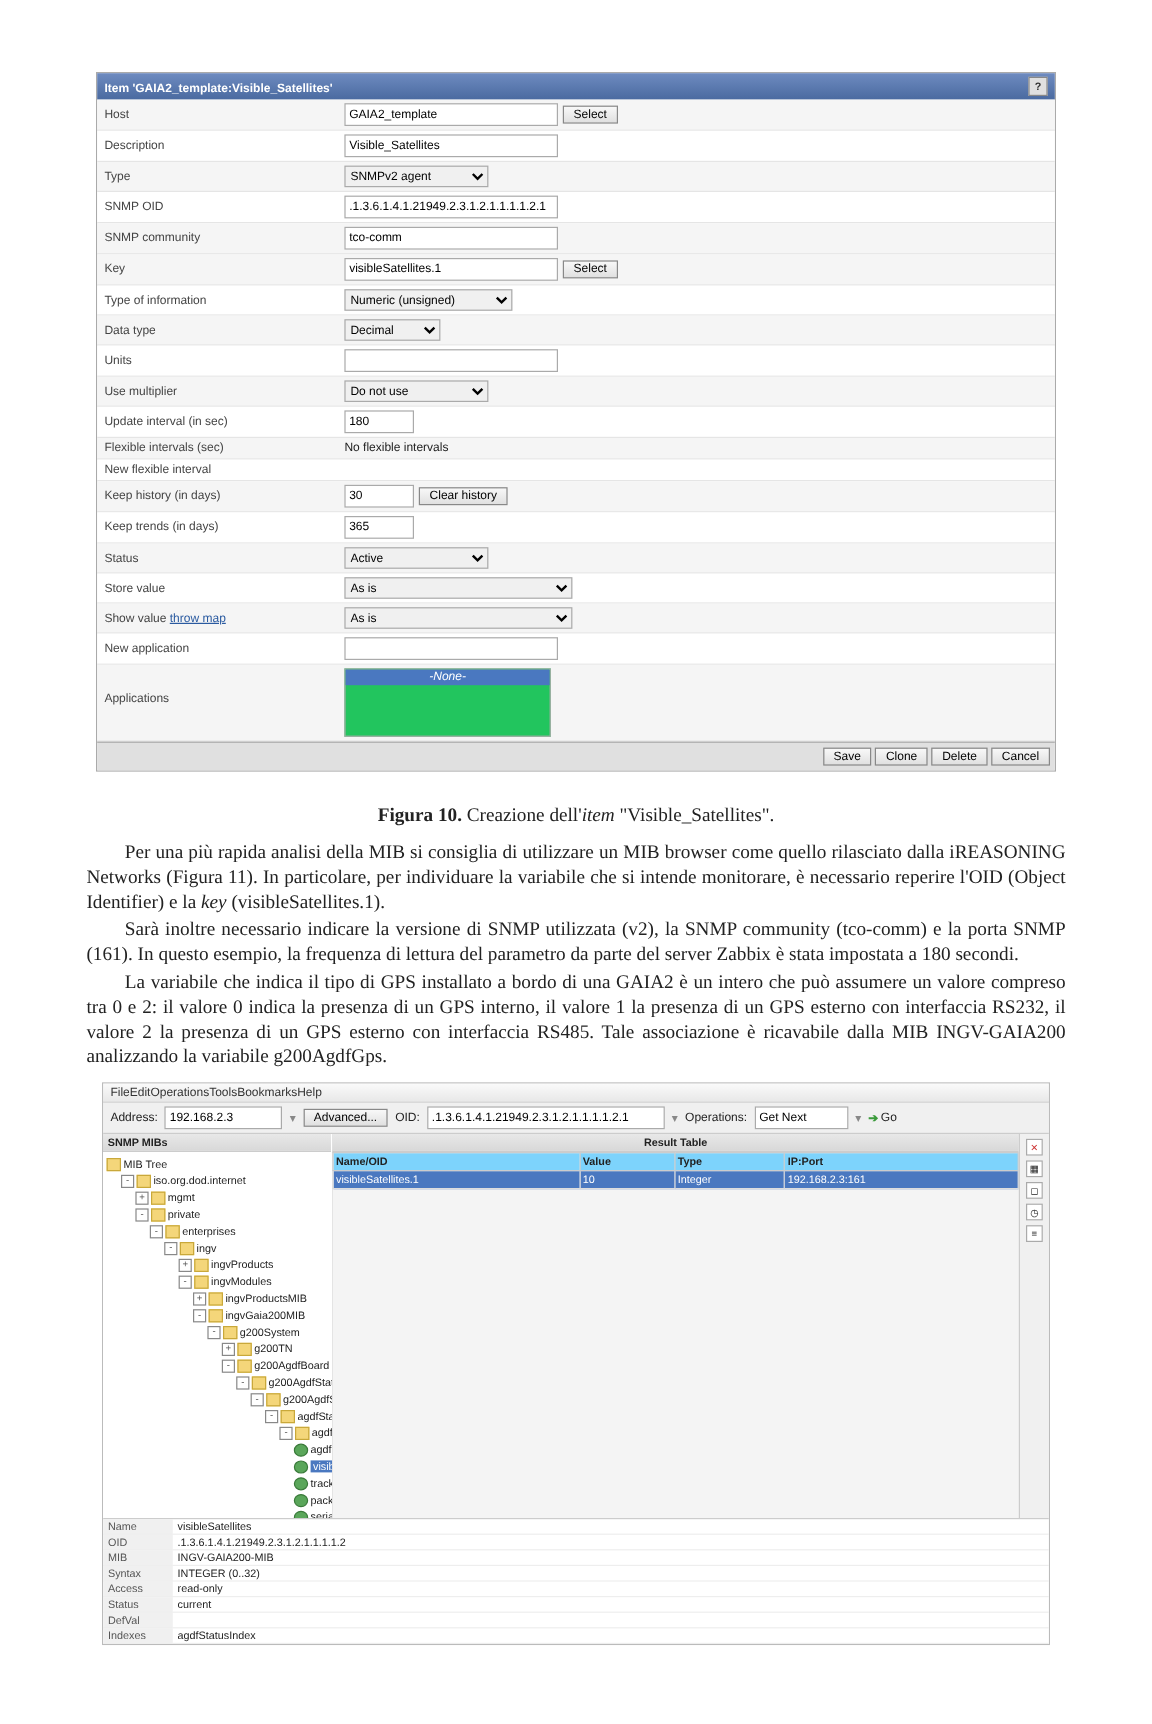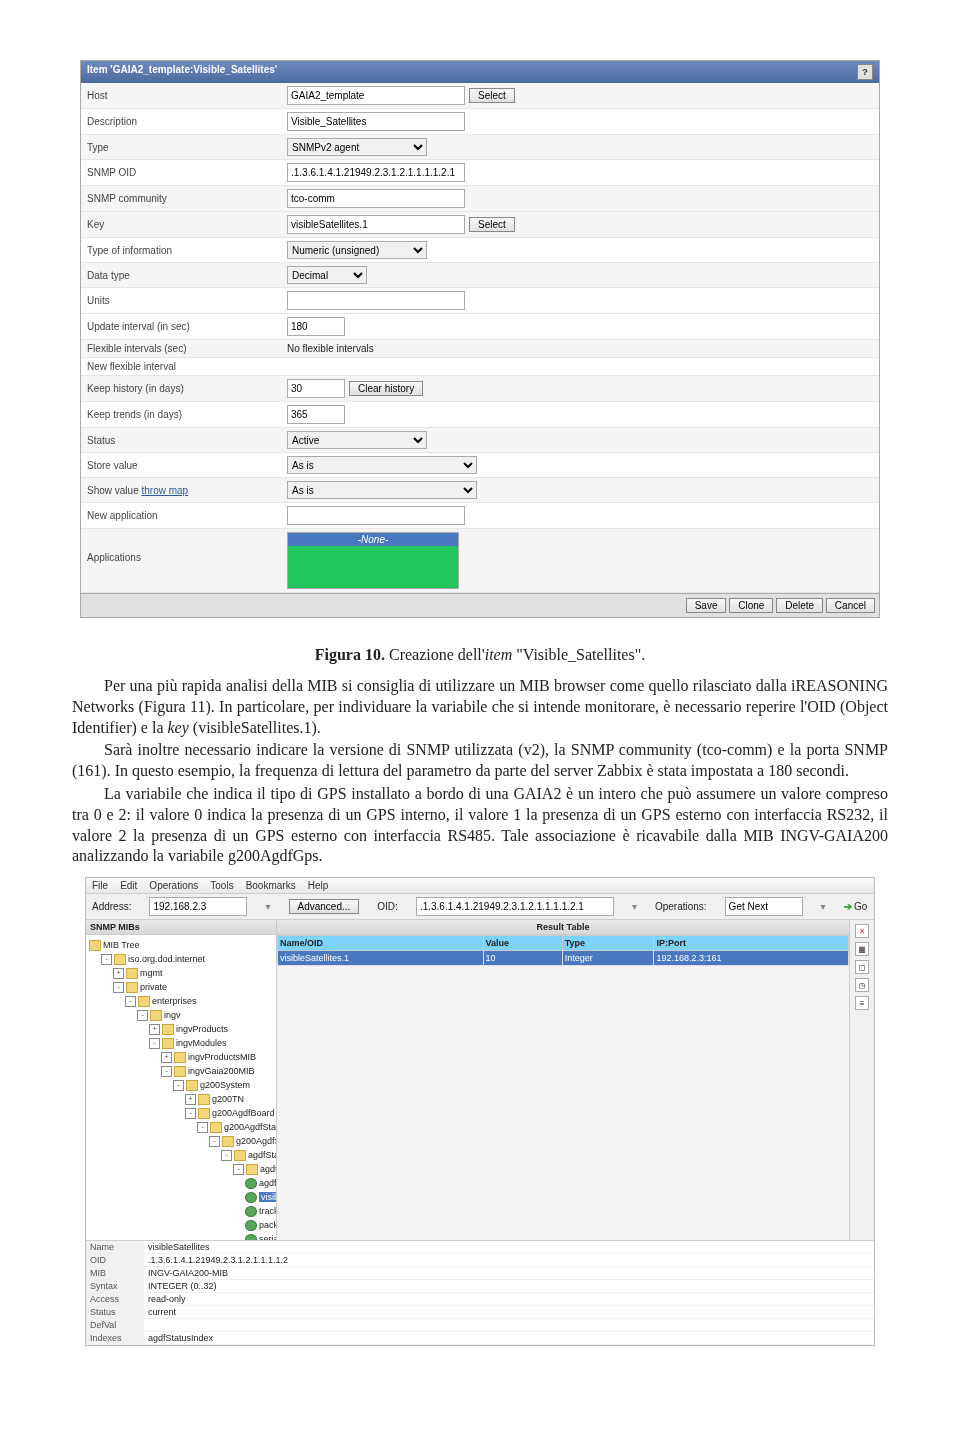--- a/index.html
+++ b/index.html
@@ -1,40 +1,40 @@
 <!DOCTYPE html>
 <html><head>
 <meta charset="utf-8">
 <style>
 body{margin:0;font-family:Verdana,Arial,sans-serif;font-size:10px;background:#fff;color:#222}
 .page{width:960px;margin:0 auto;background:#fff}
 .form-wrap{padding:60px 80px 10px 80px}
 .form-box{border:1px solid #aaa;background:#fff}
-.form-hdr{background:linear-gradient(#6e8bc0,#4a6aa0);color:#fff;padding:3px 6px;display:flex;justify-content:space-between;align-items:flex-start;font-size:10px;font-weight:bold}
+.form-hdr{background:linear-gradient(#6e8bc0,#4a6aa0);color:#fff;padding:3px 6px;display:flex;justify-content:space-between;align-items:flex-end;font-size:10px;font-weight:bold}
 .qmark{background:#e0e0e0;color:#333;width:14px;height:14px;display:flex;align-items:center;justify-content:center;border:1px solid #888;font-weight:bold;font-size:9px}
 .frow{display:flex;align-items:center;border-bottom:1px solid #e5e5e5;padding:3px 6px;background:#f5f5f5}
 .frow.alt{background:#fff}
 .flabel{width:200px;font-size:10px;color:#444}
 .fval{display:flex;align-items:center;gap:4px}
 .inp{border:1px solid #aaa;padding:1px 3px;font-size:10px;background:#fff;height:15px}
-.w180{width:170px}.w60{width:50px}.w90{width:80px}.w120{width:140px}
+.w180{width:170px}.w60{width:50px}.w90{width:80px}.w120{width:120px}
 .sel{border:1px solid #aaa;font-size:10px;background:#f0f0f0;height:18px}
 .btn{border:1px solid #888;background:linear-gradient(#f8f8f8,#e0e0e0);font-size:10px;padding:1px 8px;cursor:pointer}
 .listbox{border:1px solid #aaa;background:#22c55e;width:170px;height:55px;font-size:10px}
 .listbox .none{background:#4a78c0;color:#fff;padding:1px 3px;text-align:center;font-style:italic}
 .btnbar{background:#e0e0e0;padding:4px;text-align:right;border-top:1px solid #aaa}
 .caption{font-family:"Times New Roman",serif;font-size:16px;text-align:center;margin:18px 0 12px 0}
 .caption b{font-weight:bold}
 .body-text{font-family:"Times New Roman",serif;font-size:16px;padding:0 72px;line-height:1.3;text-align:justify}
 .body-text p{margin:0 0 2px 0;text-indent:32px}
 .italic{font-style:italic}
 .mib-img{padding:8px 85px 0 85px}
 .mib-box{border:1px solid #bbb;background:#f4f4f4}
-.menubar{background:linear-gradient(#fafafa,#e8e8e8);border-bottom:1px solid #ccc;padding:2px 6px;font-size:10px;display:flex;gap:12px;color:#333}
-.toolbar{background:#f0f0f0;border-bottom:1px solid #ccc;padding:3px 6px;display:flex;align-items:center;gap:18px;font-size:10px}
+.menubar{background:linear-gradient(#fafafa,#e8e8e8);border-bottom:1px solid #ccc;padding:2px 6px;font-size:10px;display:flex;color:#333}
+.toolbar{background:#f0f0f0;border-bottom:1px solid #ccc;padding:3px 6px;display:flex;align-items:center;gap:6px;font-size:10px}
 .toolbar .inp{background:#fff}
 .mib-body{display:flex;height:320px}
 .tree-pane{width:190px;border-right:1px solid #ccc;background:#fff;overflow:auto;font-size:9px}
 .tree-hdr{background:linear-gradient(#e8e8e8,#d8d8d8);padding:2px 4px;border-bottom:1px solid #ccc;font-weight:bold;font-size:9px}
 .tree{padding:3px}
 .tn{padding-left:12px;white-space:nowrap;line-height:14px}
 .tn .ic{display:inline-block;width:10px;height:9px;margin-right:2px;vertical-align:middle}
 .fold{background:#f4d67a;border:1px solid #c9a83a}
 .leaf{background:#5aa65a;border-radius:50%;border:1px solid #3a7a3a;width:7px;height:7px}
 .hl{background:#4a78c0;color:#fff;padding:0 2px}
@@ -114,20 +114,26 @@
           <div class="fval">
             <select class="sel w90"><option>Decimal</option></select>
           </div>
         </div>
   <div class="frow alt">
           <div class="flabel">Units</div>
           <div class="fval">
             <input class="inp w180" value="" style="">
           </div>
         </div>
+  <div class="frow">
+          <div class="flabel">Use multiplier</div>
+          <div class="fval">
+            <select class="sel w120"><option>Do not use</option></select>
+          </div>
+        </div>
   <div class="frow alt">
           <div class="flabel">Update interval (in sec)</div>
           <div class="fval">
             <input class="inp w60" value="180" style="">
           </div>
         </div>
   <div class="frow">
           <div class="flabel">Flexible intervals (sec)</div>
           <div class="fval">No flexible intervals</div>
         </div>

